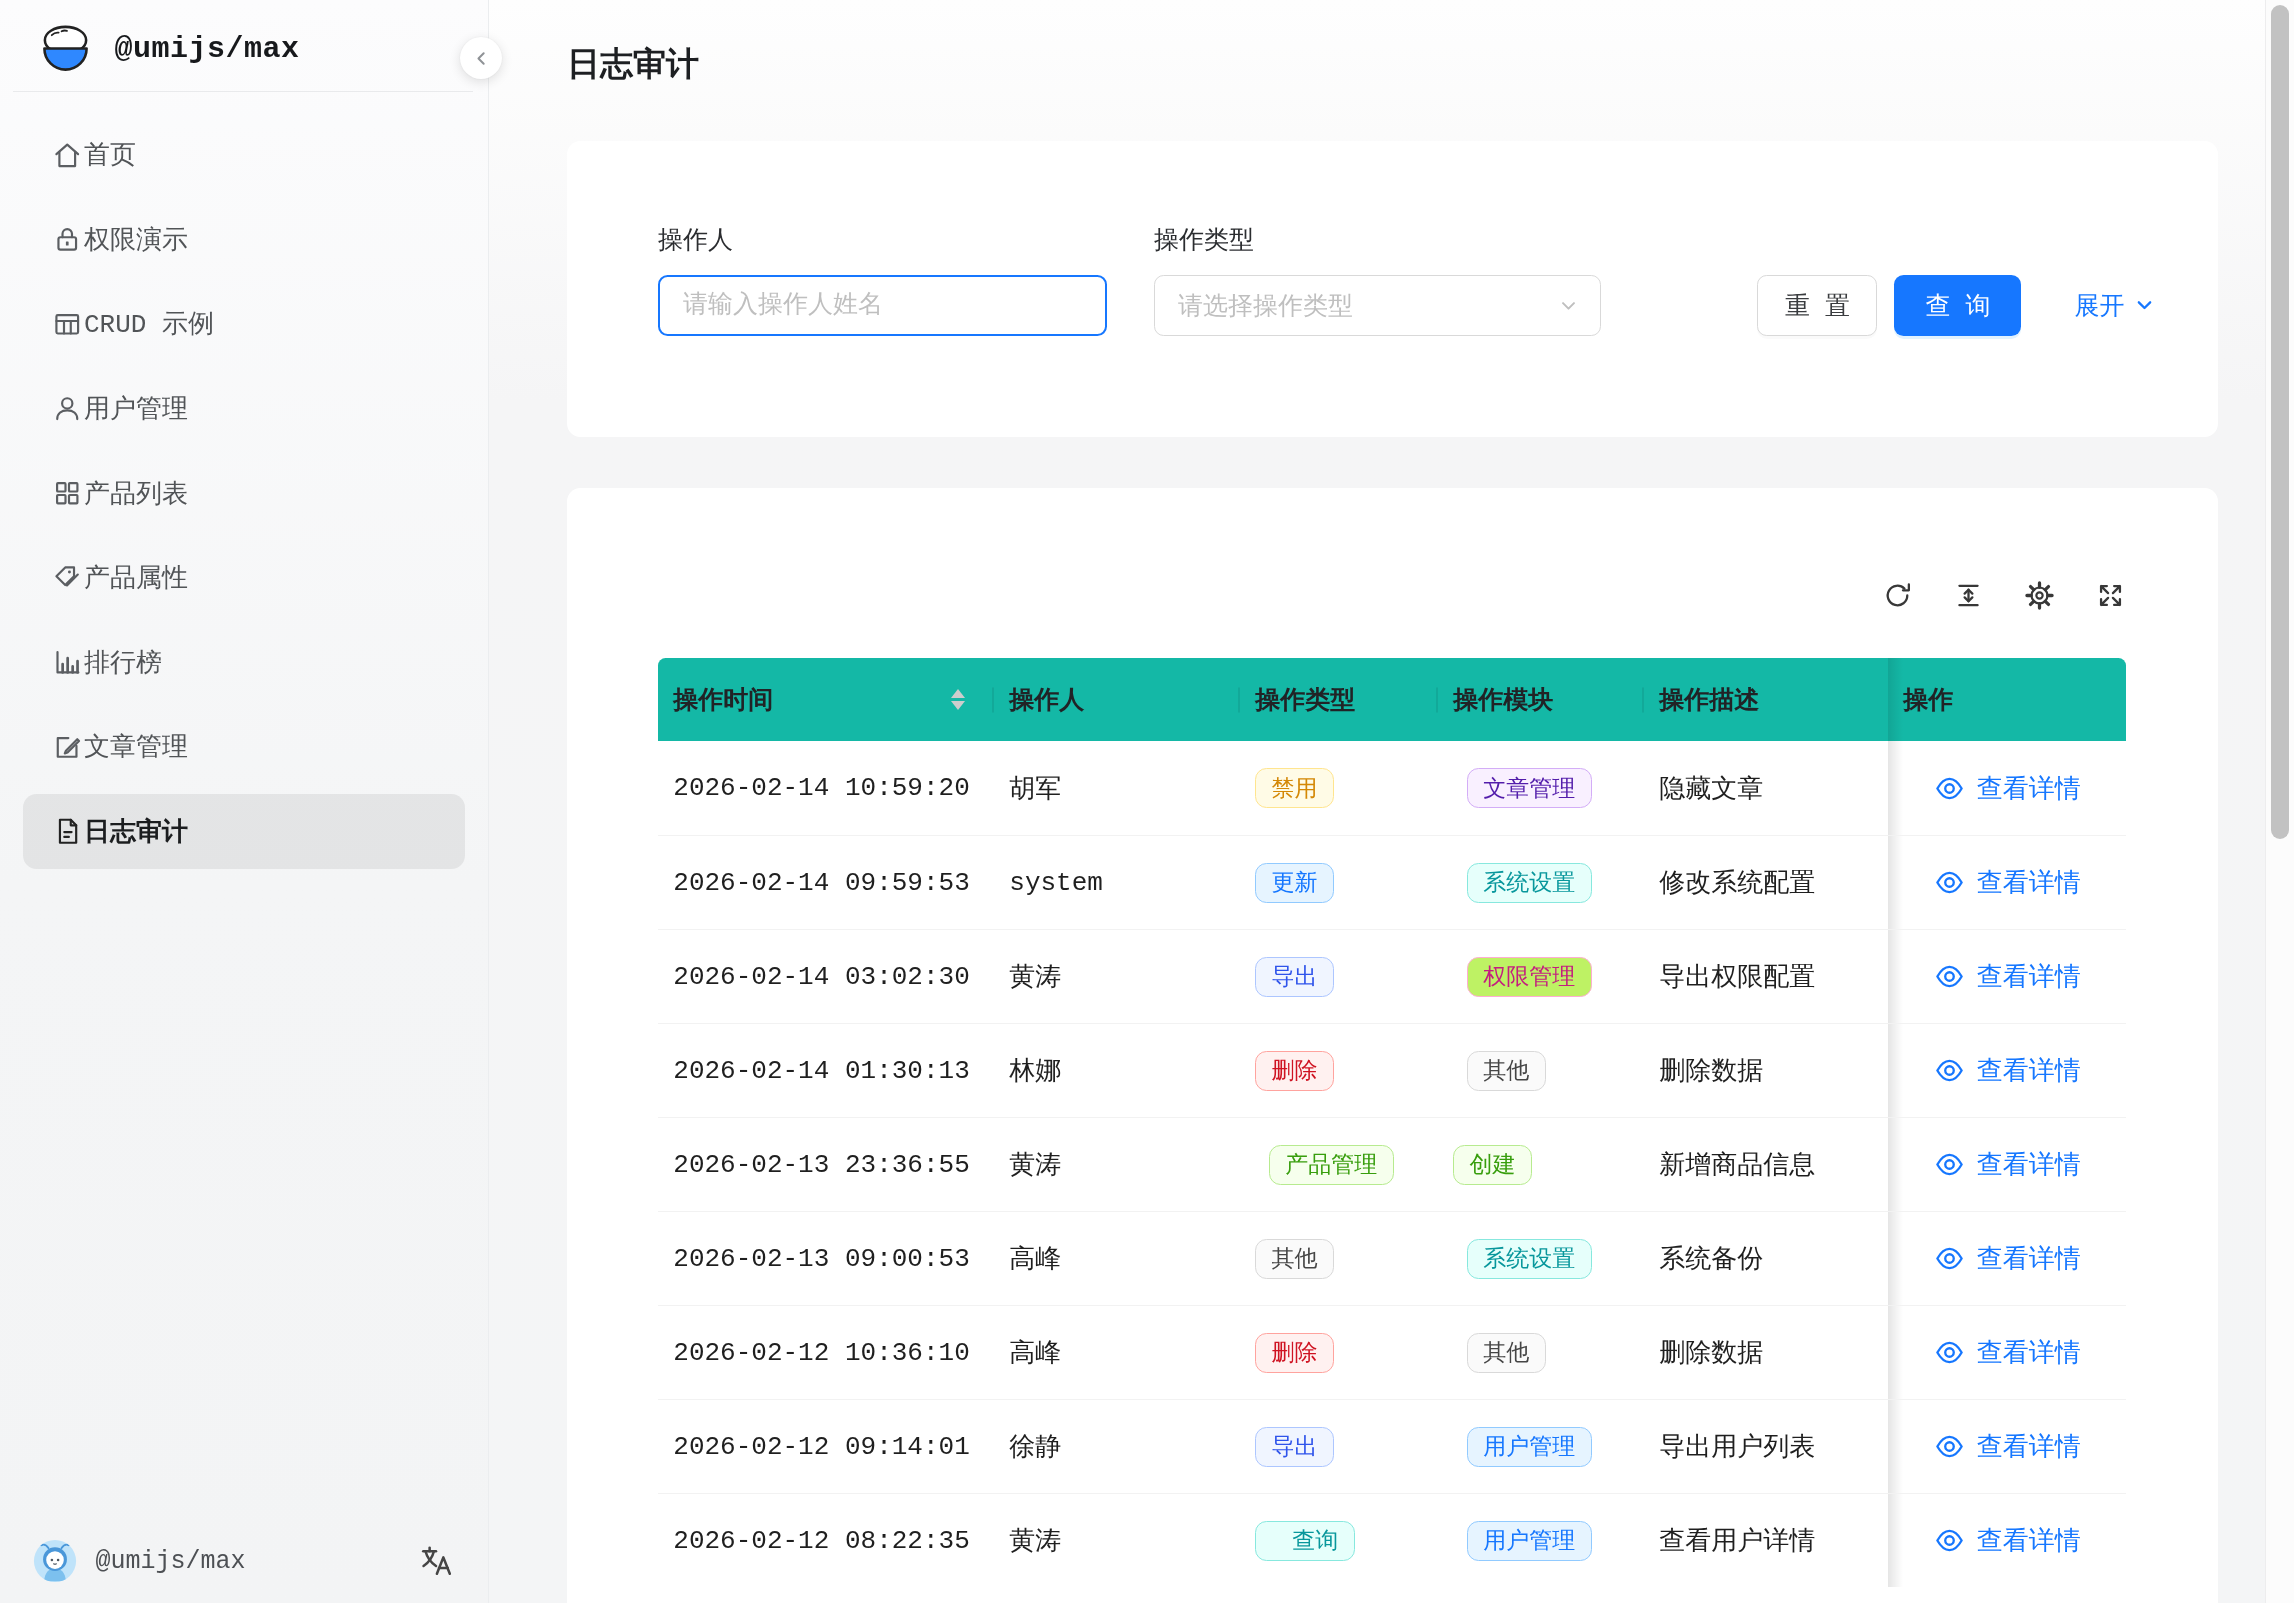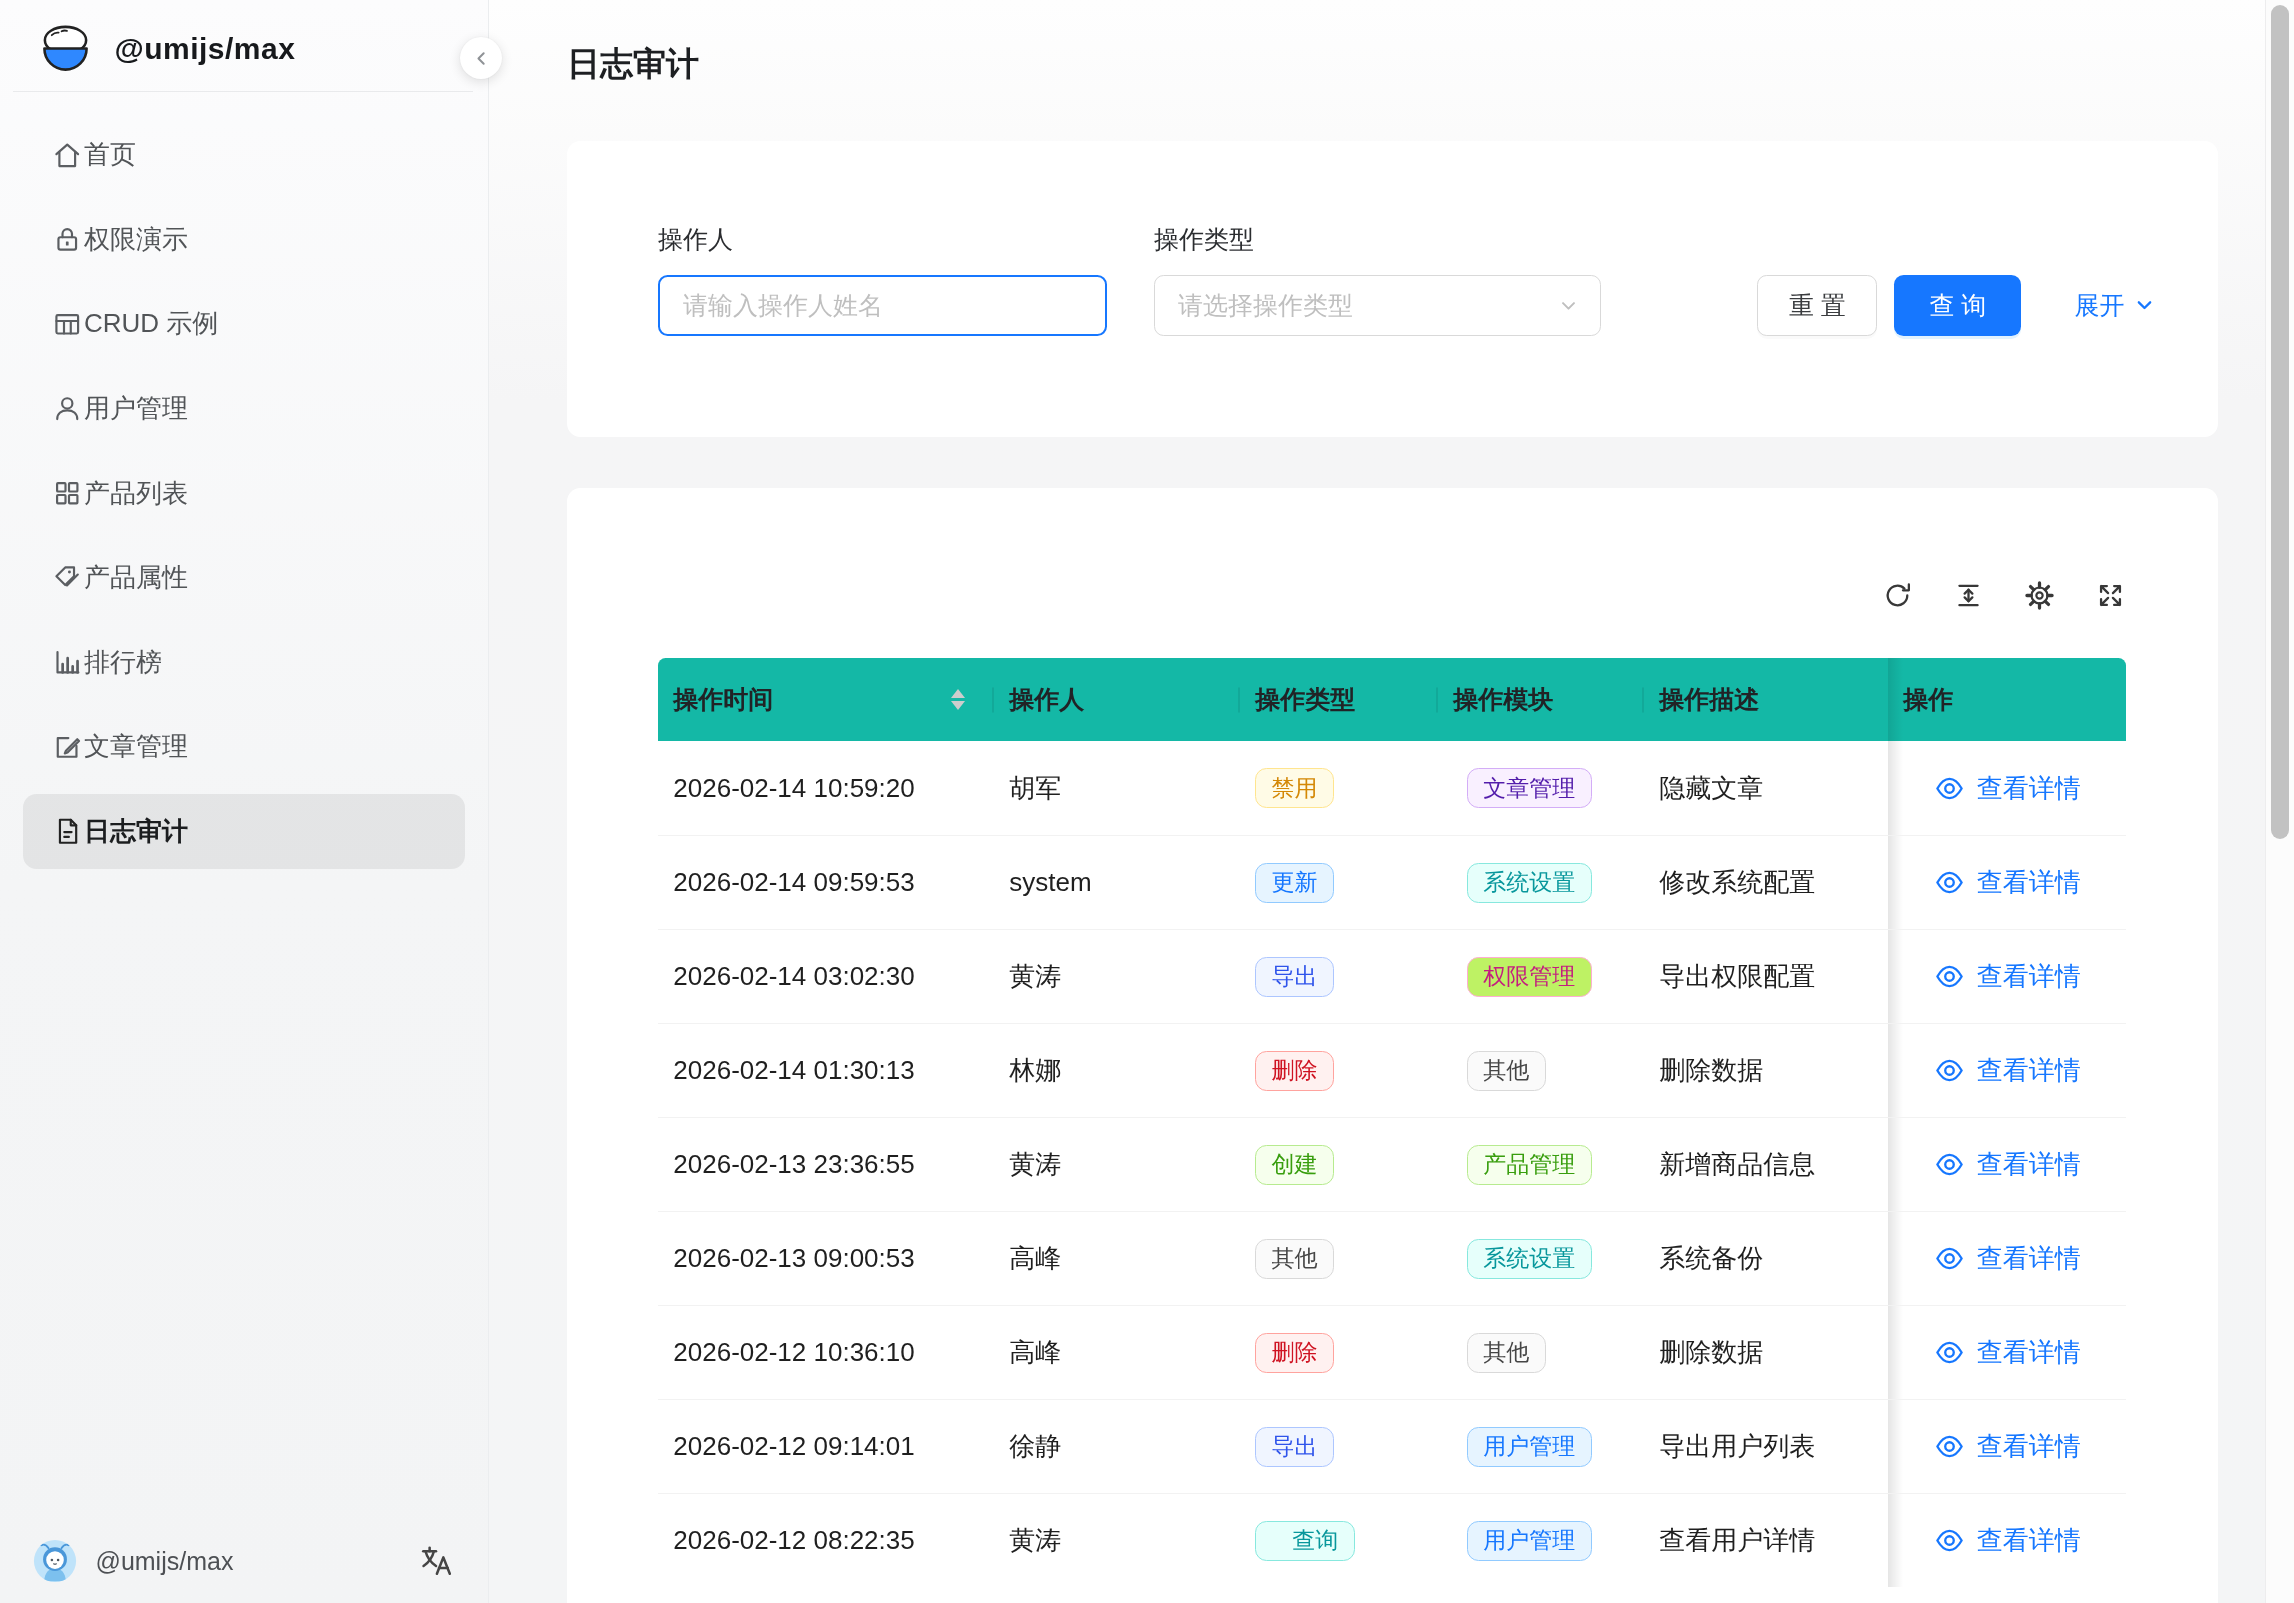--- a/index.html
+++ b/index.html
@@ -2,21 +2,21 @@
 <html style="--primary: #1677ff;"><head>
 <meta charset="utf-8">
 <style>
   * { margin:0; padding:0; box-sizing:border-box; }
   html,body { width:2294px; height:1604px; overflow:hidden; }
   body {
     font-family:"Liberation Sans","DejaVu Sans",sans-serif;
     background:#f4f5f6;
     color:rgba(0,0,0,0.88);
   }
-  .layout { display:flex; width:2294px; height:1144px; position:relative; }
+  .layout { display:flex; width:2294px; height:1144px; position:relative;font-family:Liberation Mono, monospace; }
 
   
   .sidebar {
     width:489px; height:1604px; position:relative; flex:0 0 489px;
     background:linear-gradient(180deg,#fcfcfd 0%,#f4f5f6 55%,#f3f4f5 100%);
     border-right:1px solid #ebedef;
   }
   .side-header {
     display:flex; align-items:center; gap:21px;
     padding:21px 23px 15.3px 38px;
@@ -489,25 +489,25 @@
                       <circle cx="12" cy="12" r="3.3"></circle>
                     </svg>
                   </span>
                   <span>查看详情</span>
                 </a>
               </div>
             </div>
             <div class="t-row">
               <div class="bc ">2026-02-13 23:36:55</div>
               <div class="bc ">黄涛</div>
+              <div class="bc module">
+                <span class="tag" style="background: rgb(246, 255, 237); border-color: rgb(183, 235, 143); color: rgb(56, 158, 13);">产品管理</span>
+              </div>
               <div class="bc ">
                 <span class="tag" style="background: rgb(246, 255, 237); border-color: rgb(183, 235, 143); color: rgb(56, 158, 13);">创建</span>
-              </div>
-              <div class="bc module">
-                <span class="tag" style="background: rgb(246, 255, 237); border-color: rgb(183, 235, 143); color: rgb(56, 158, 13);">产品管理</span>
               </div>
               <div class="bc ">新增商品信息</div>
               <div class="bc c-action">
                 <a class="view-link">
                   <span style="display: inline-flex;">
                     <svg viewBox="0 0 24 24" fill="none" stroke="currentColor" stroke-linecap="round" stroke-linejoin="round" stroke-width="1.8">
                       <path d="M2.6 12C5.5 6.9 8.6 4.6 12 4.6s6.5 2.3 9.4 7.4c-2.9 5.1-6 7.4-9.4 7.4S5.5 17.1 2.6 12Z"></path>
                       <circle cx="12" cy="12" r="3.3"></circle>
                     </svg>
                   </span>

